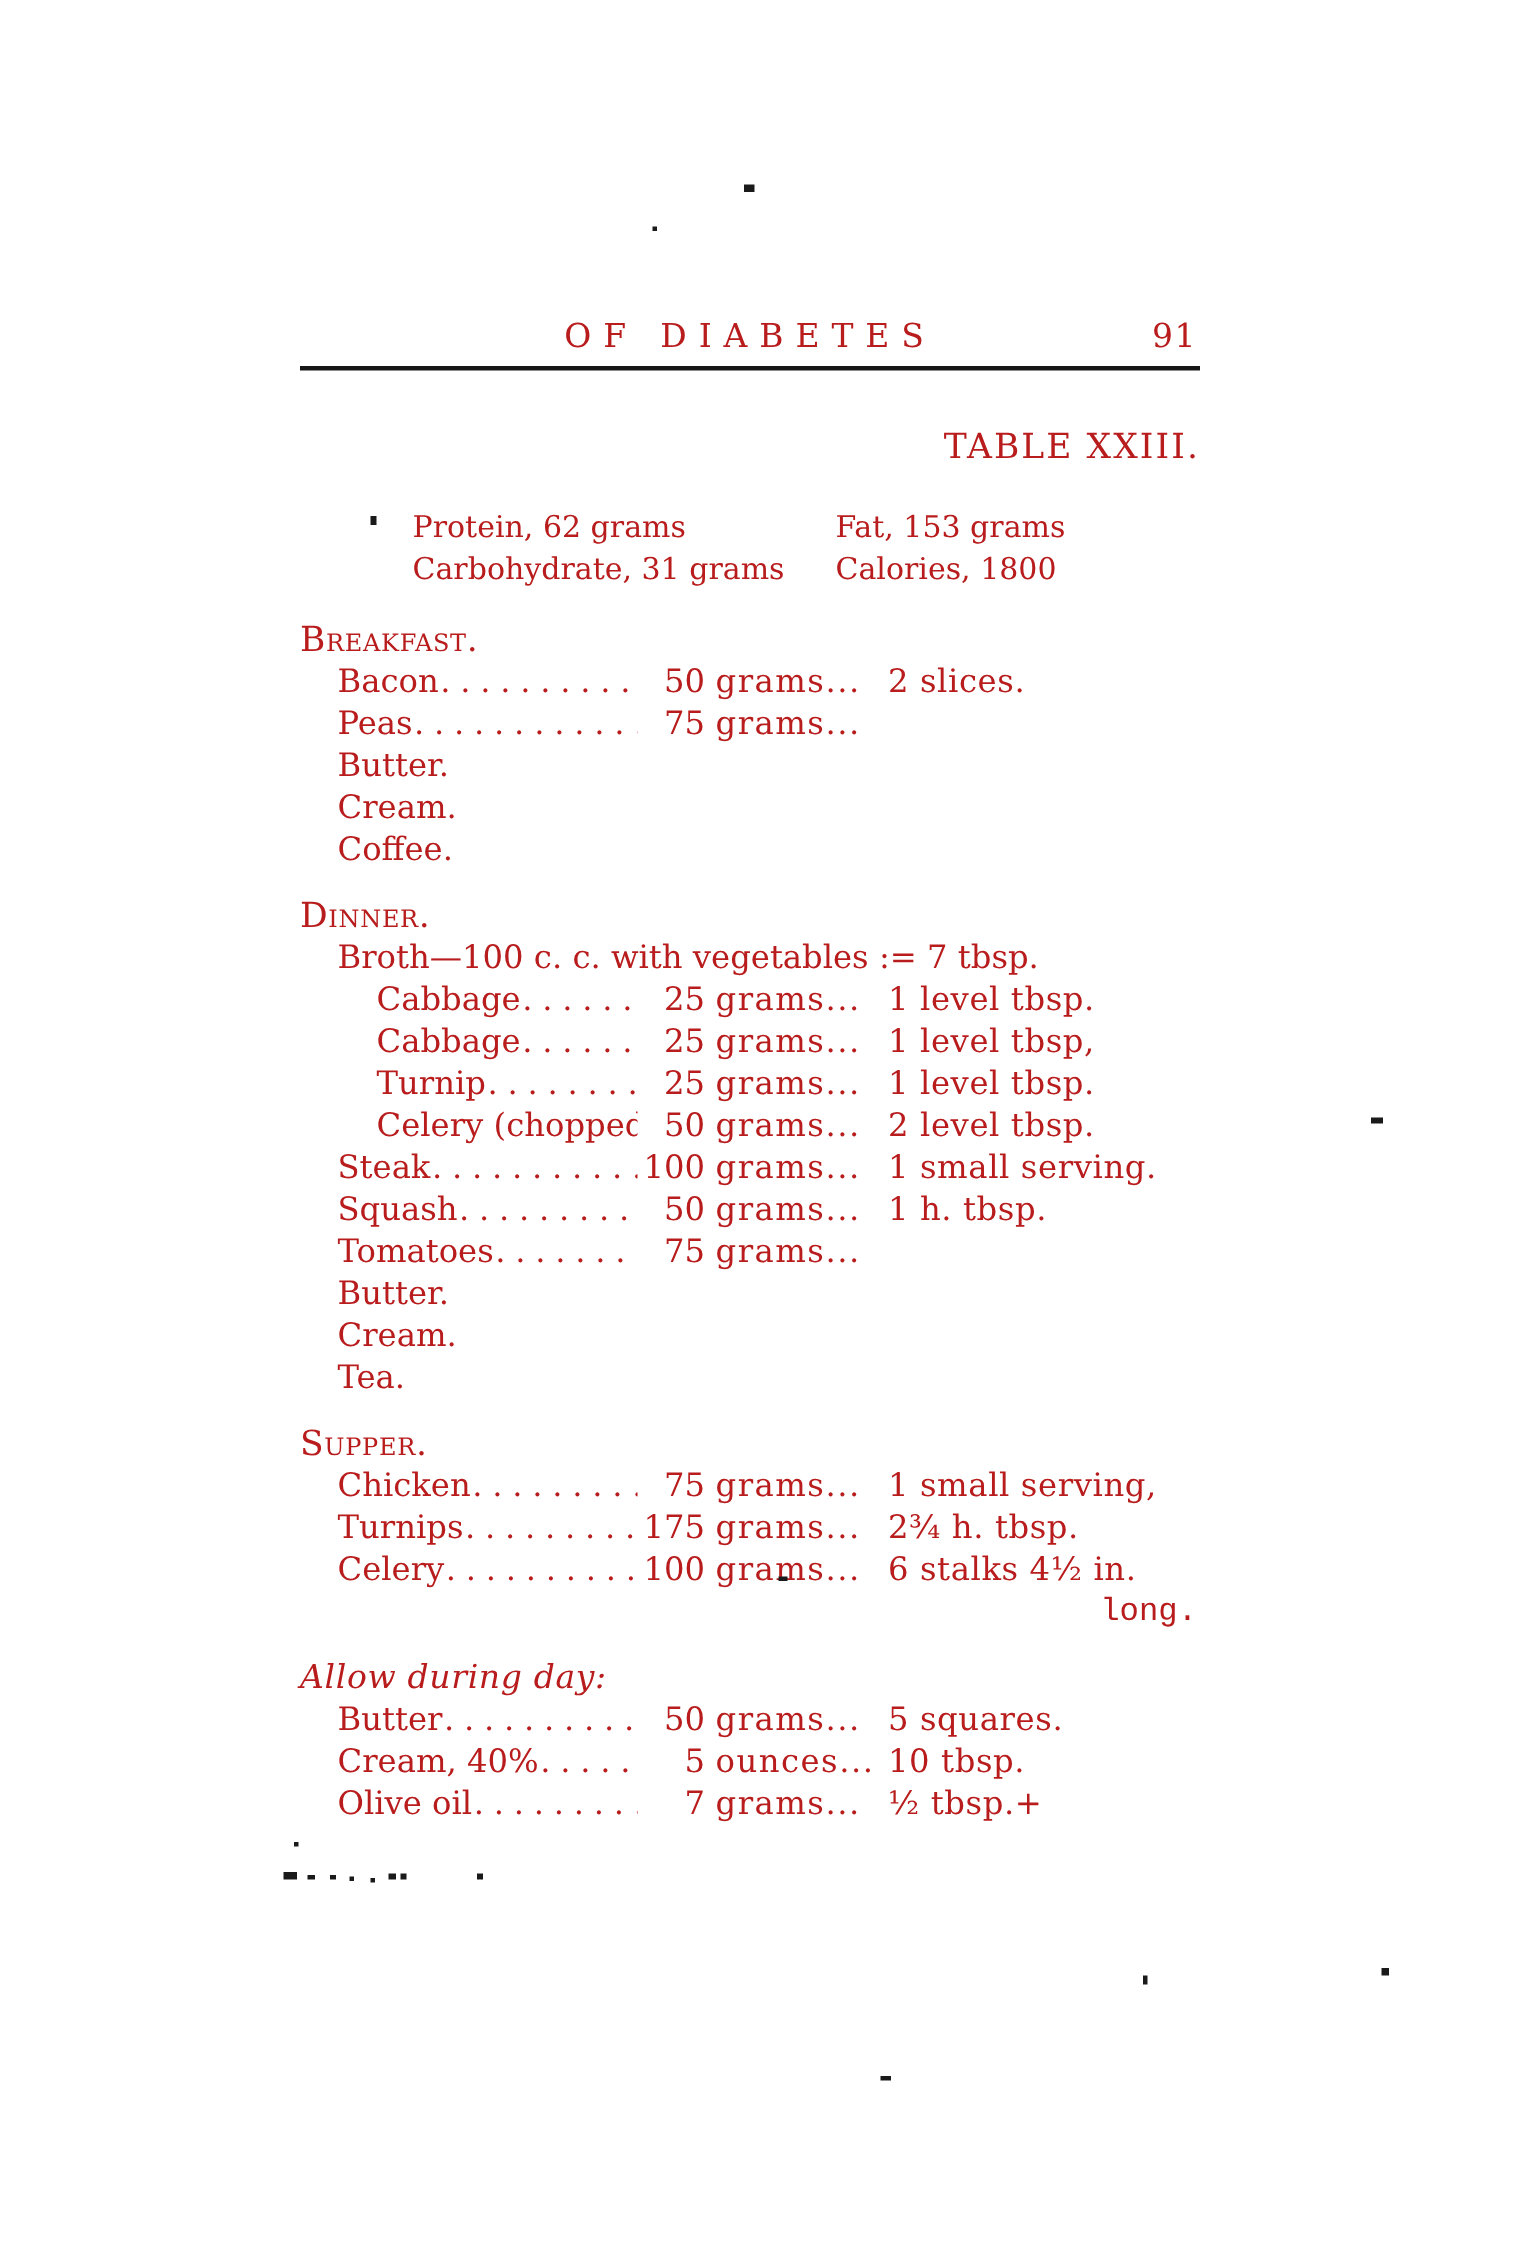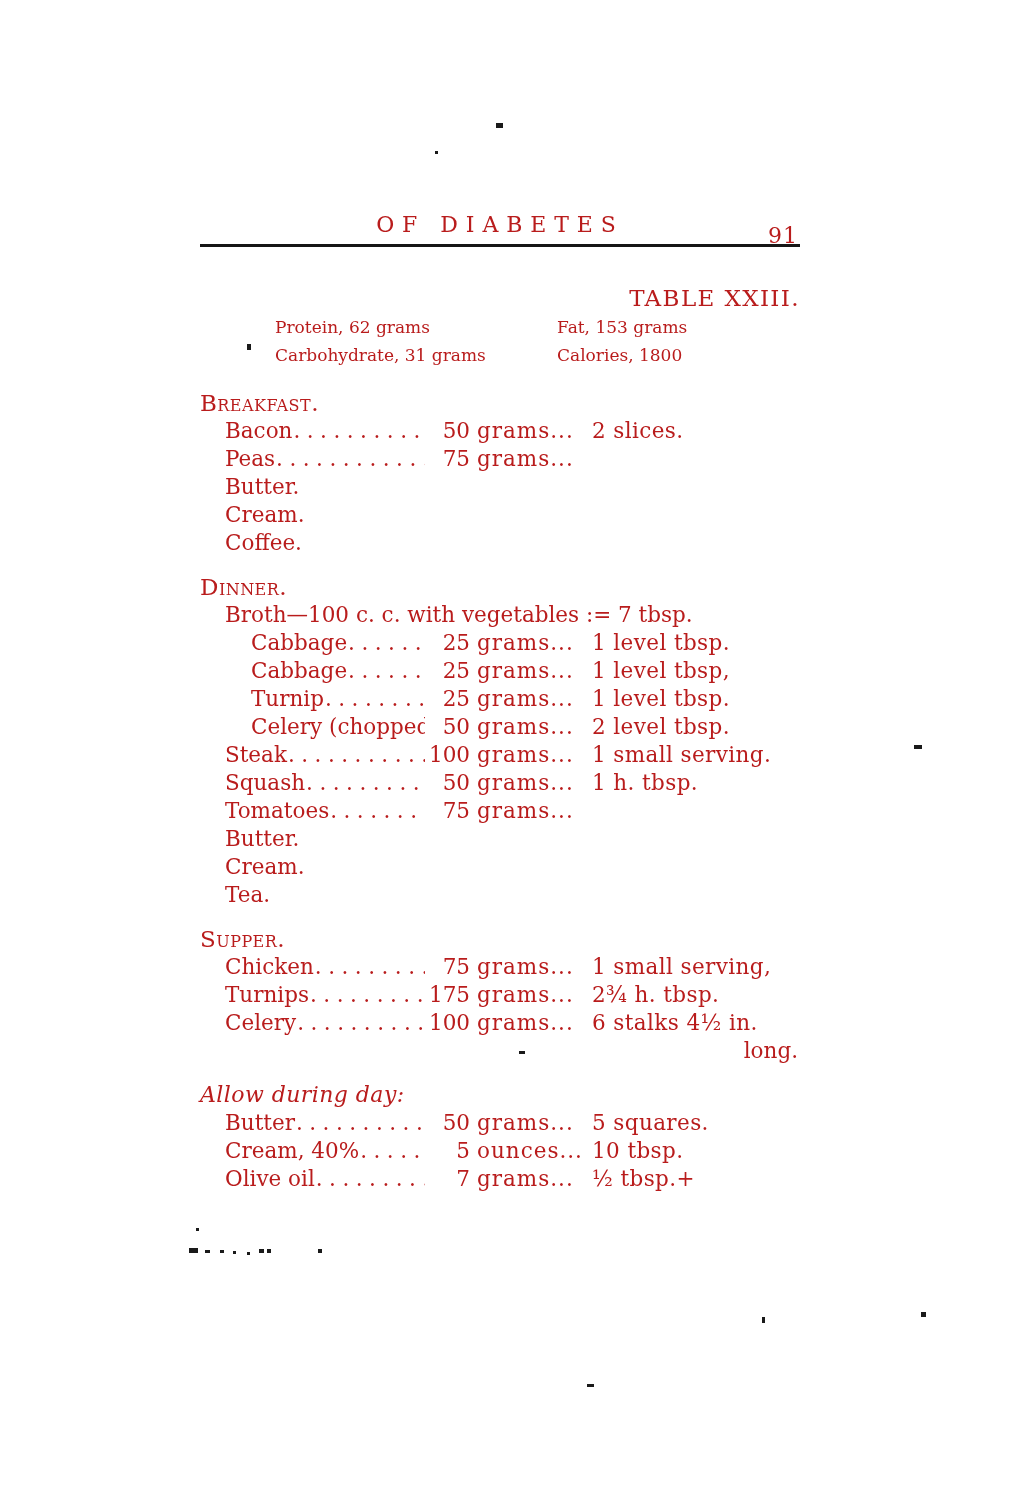--- a/index.html
+++ b/index.html
@@ -16,34 +16,34 @@
 
   
   .header { position: relative; height: 26px; }
   .running-title {
     text-align: center;
     font-size: 22px;
     letter-spacing: 0.36em;
     line-height: 26px;
     white-space: nowrap;
   }
-  .page-number { position: absolute; right: 2px; top: 0; font-size: 22px; letter-spacing: 1px; margin-top: 11px; }
+  .page-number { position: absolute; right: 2px; top: 0; font-size: 22px; letter-spacing: 1px; }
   .rule { border-bottom: 3px solid #161616; margin-top: 6px; }
 
   
   .table-title {
     margin-top: 36px;
     text-align: right;
     font-size: 23px;
     letter-spacing: 0.06em;
     line-height: 30px;
   }
 
   
-  .summary { margin-left: 75px; font-size: 17px; line-height: 28px; }
+  .summary { margin-top: 24px; margin-left: 75px; font-size: 20px; line-height: 28px; }
   .summary-row { display: grid; grid-template-columns: 282px auto; }
 
   
   #sections { font-size: 21.5px; }
   .section { margin-top: 16px; }
   .section:first-child { margin-top: 20px; }
   .section-heading {
     font-variant: small-caps;
     font-size: 23px;
     line-height: 28px;
@@ -57,21 +57,21 @@
   }
   .rows { margin-left: 25px; }
   .row { line-height: 28px; }
   .measure { display: grid; grid-template-columns: 200px 45px 114px auto; }
   .m-name { white-space: nowrap; overflow: hidden; }
   .m-name.sub { padding-left: 26px; }
   .leader { letter-spacing: 6.5px; padding-left: 1px; }
   .m-amount { text-align: right; white-space: nowrap; }
   .m-unit { padding-left: 7px; letter-spacing: 1px; white-space: nowrap; }
   .m-serving { padding-left: 8px; letter-spacing: 0.4px; white-space: nowrap; }
-  .row.note { text-align: right; padding-right: 2px; }
+  .row.note { text-align: right; padding-right: 2px; font-family: Liberation Mono, monospace; }
 
   
   .artifact { position: absolute; background: #1a1a1a; }
 </style>
 </head>
 <body>
 
 <div class="page">
   <div class="sheet">
 

